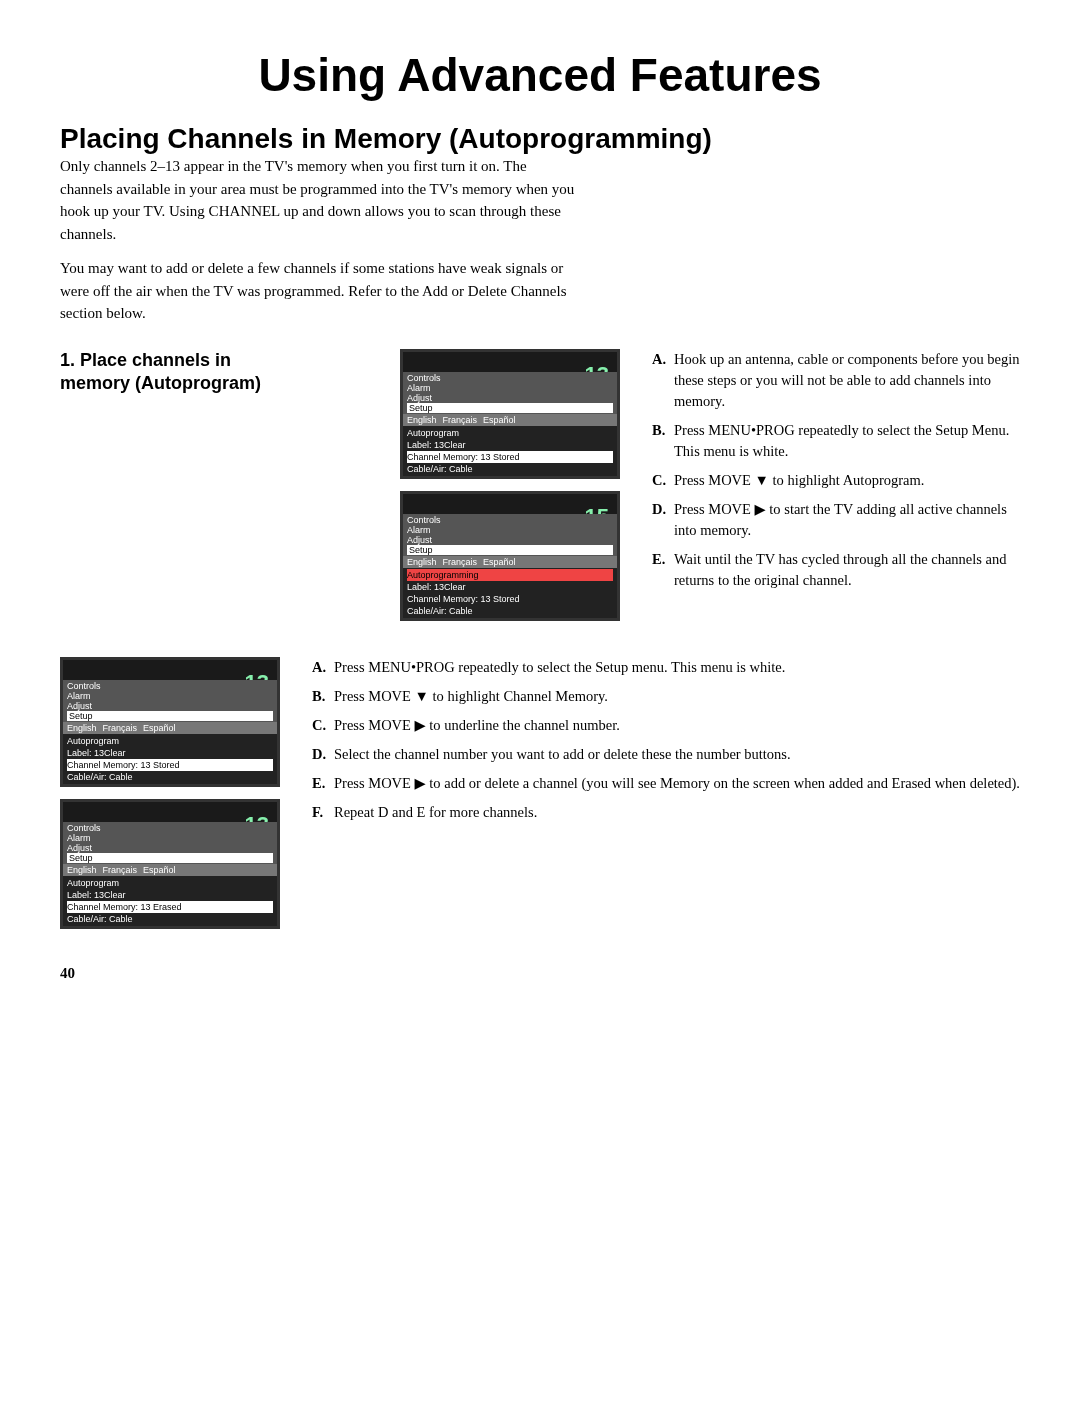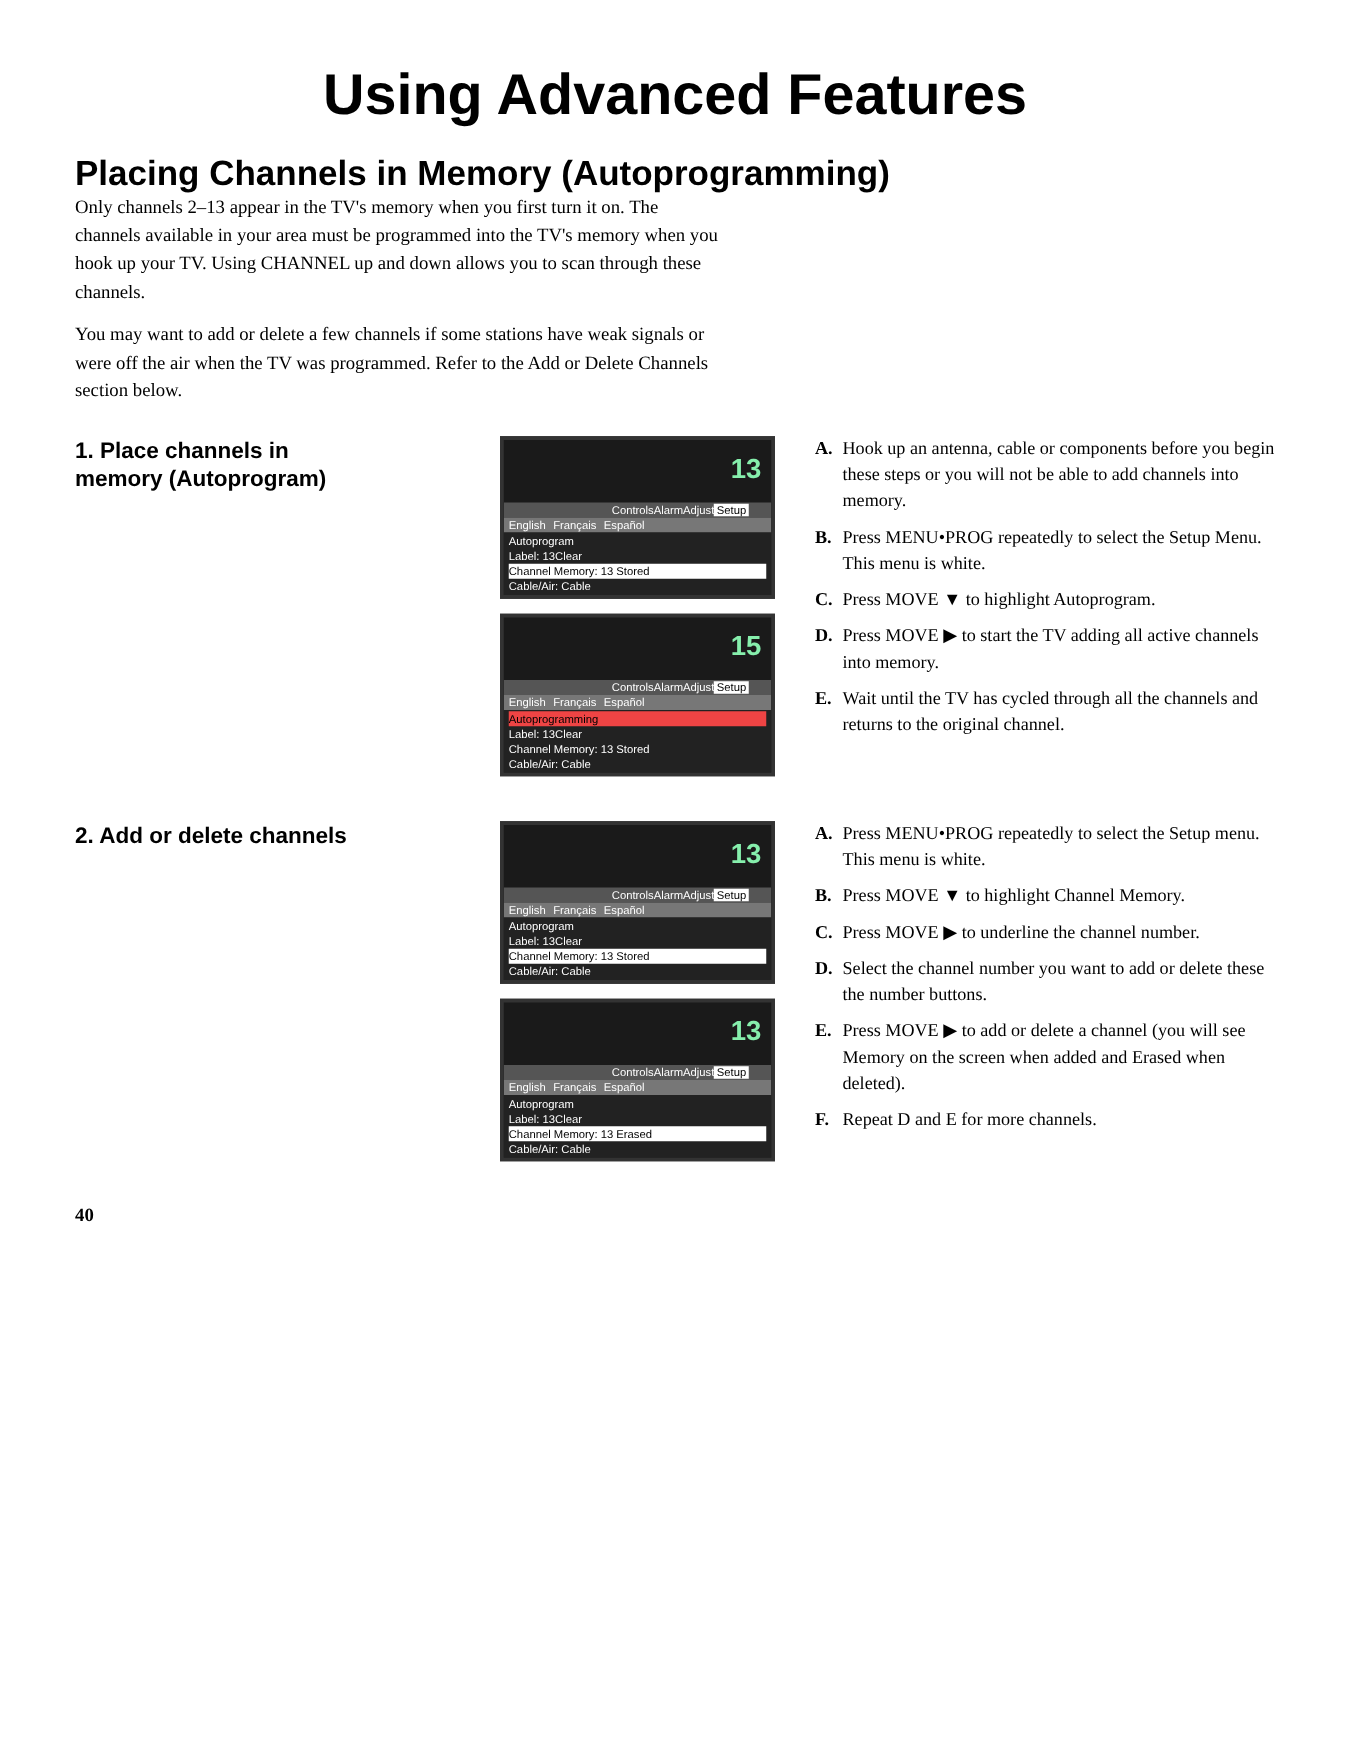--- a/index.html
+++ b/index.html
@@ -88,25 +88,26 @@
 
     .tv-menu {
       position: absolute;
       bottom: 0;
       left: 0;
       right: 0;
     }
 
     .tv-menu-bar1 {
       background: #555;
-      padding: 1px 18px;
+      padding: 1px 4px;
       font-size: 9px;
       color: #fff;
       display: flex;
-      justify-content: flex-end;
+      justify-content: center;
+      flex-direction: column;
     }
 
     .tv-menu-bar1 span.active {
       background: #fff;
       color: #000;
       padding: 0 2px;
     }
 
     .tv-menu-bar2 {
       background: #777;
@@ -266,23 +267,20 @@
           <span class="instruction-label">D.</span>
           <span class="instruction-text">Press MOVE ▶ to start the TV adding all active channels into memory.</span>
         </div>
         <div class="instruction-item">
           <span class="instruction-label">E.</span>
           <span class="instruction-text">Wait until the TV has cycled through all the channels and returns to the original channel.</span>
         </div>
       </div>
     </div>
     <div class="step-block">
-      <div class="step-left">
-        <div class="step-label">2.  Add or delete channels</div>
-      </div>
       <div class="screens-col">
         <div class="tv-screen">
           <div class="tv-channel-num">13</div>
           <div class="tv-menu">
             <div class="tv-menu-bar1">
               <span>Controls</span>
               <span>Alarm</span>
               <span>Adjust</span>
               <span class="active">Setup</span>
             </div>

